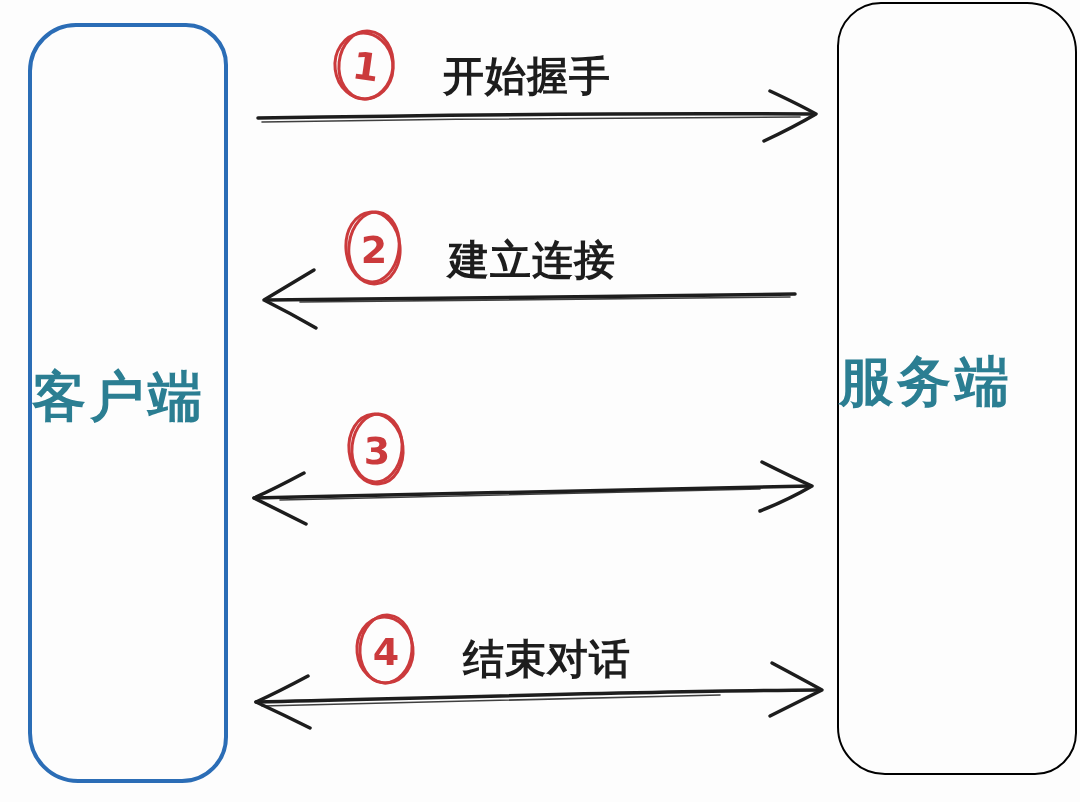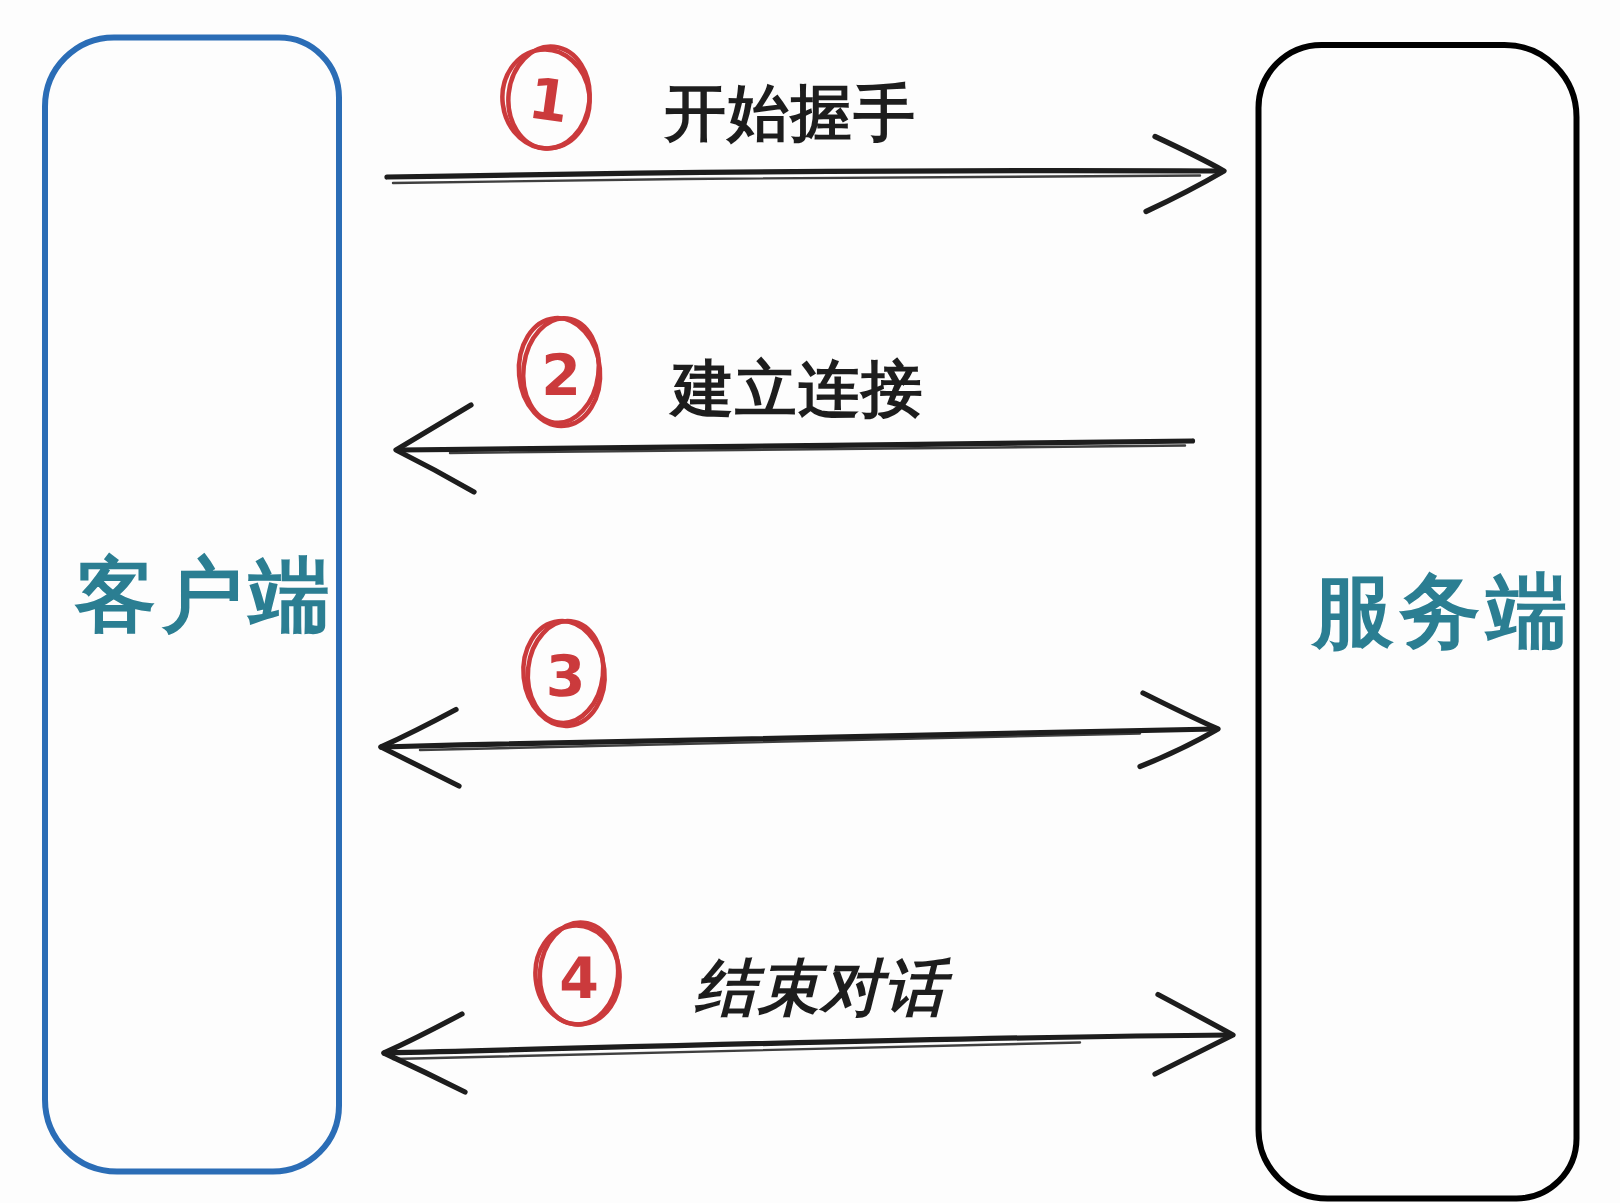--- a/index.html
+++ b/index.html
@@ -5,31 +5,31 @@
   * { margin: 0; padding: 0; box-sizing: border-box; }
   html, body { width: 1080px; height: 802px; background: #fdfdfd; overflow: hidden; }
   .canvas {
     position: relative;
     width: 1080px; height: 802px;
     background: #fdfdfd;
     font-family: "DejaVu Sans", sans-serif;
   }
   .actor {
     position: absolute;
-    display: flex; align-items: center; justify-content: flex-end;
+    display: flex; align-items: center; justify-content: flex-start;
     background: transparent;
   }
   .actor.client {
     left: 28px; top: 23px; width: 200px; height: 760px;
     border: 4px solid #2b6db6;
     border-radius: 48px 42px 46px 50px;
   }
   .actor.server {
-    left: 837px; top: 28px; width: 216px; height: 773px;
-    border: 4px solid #000000;
+    left: 837px; top: 2px; width: 240px; height: 773px;
+    border: 2px solid #000000;
     border-radius: 44px 50px 42px 48px;
   }
   .actor-label {
     color: #2b7e92;
     font-size: 54px;
     font-weight: bold;
     letter-spacing: 4px;
     white-space: nowrap;
     margin-top: -12px;
   }
@@ -43,21 +43,21 @@
     color: #1d1d1d;
     font-size: 41px;
     font-weight: bold;
     letter-spacing: 1px;
     white-space: nowrap;
     transform: translateY(-50%);
   }
   .ml1 { left: 443px; top: 76px; }
   .ml2 { left: 448px; top: 260px; }
   .ml3 { left: 457px; top: 459px; }
-  .ml4 { left: 463px; top: 659px; font-style: italic; }
+  .ml4 { left: 463px; top: 659px; }
   .badge-num {
     font-family: "DejaVu Sans", sans-serif;
     font-size: 38px;
     font-weight: bold;
     fill: #cb3a3c;
   }
   .sketch-ellipse { fill: none; stroke: #cb3a3c; stroke-width: 3; stroke-linecap: round; }
   .arrow-main { fill: none; stroke: #1d1d1d; stroke-width: 3.5; stroke-linecap: round; stroke-linejoin: round; }
   .arrow-shadow { fill: none; stroke: #1d1d1d; stroke-width: 1.6; stroke-linecap: round; opacity: 0.85; }
 </style>

